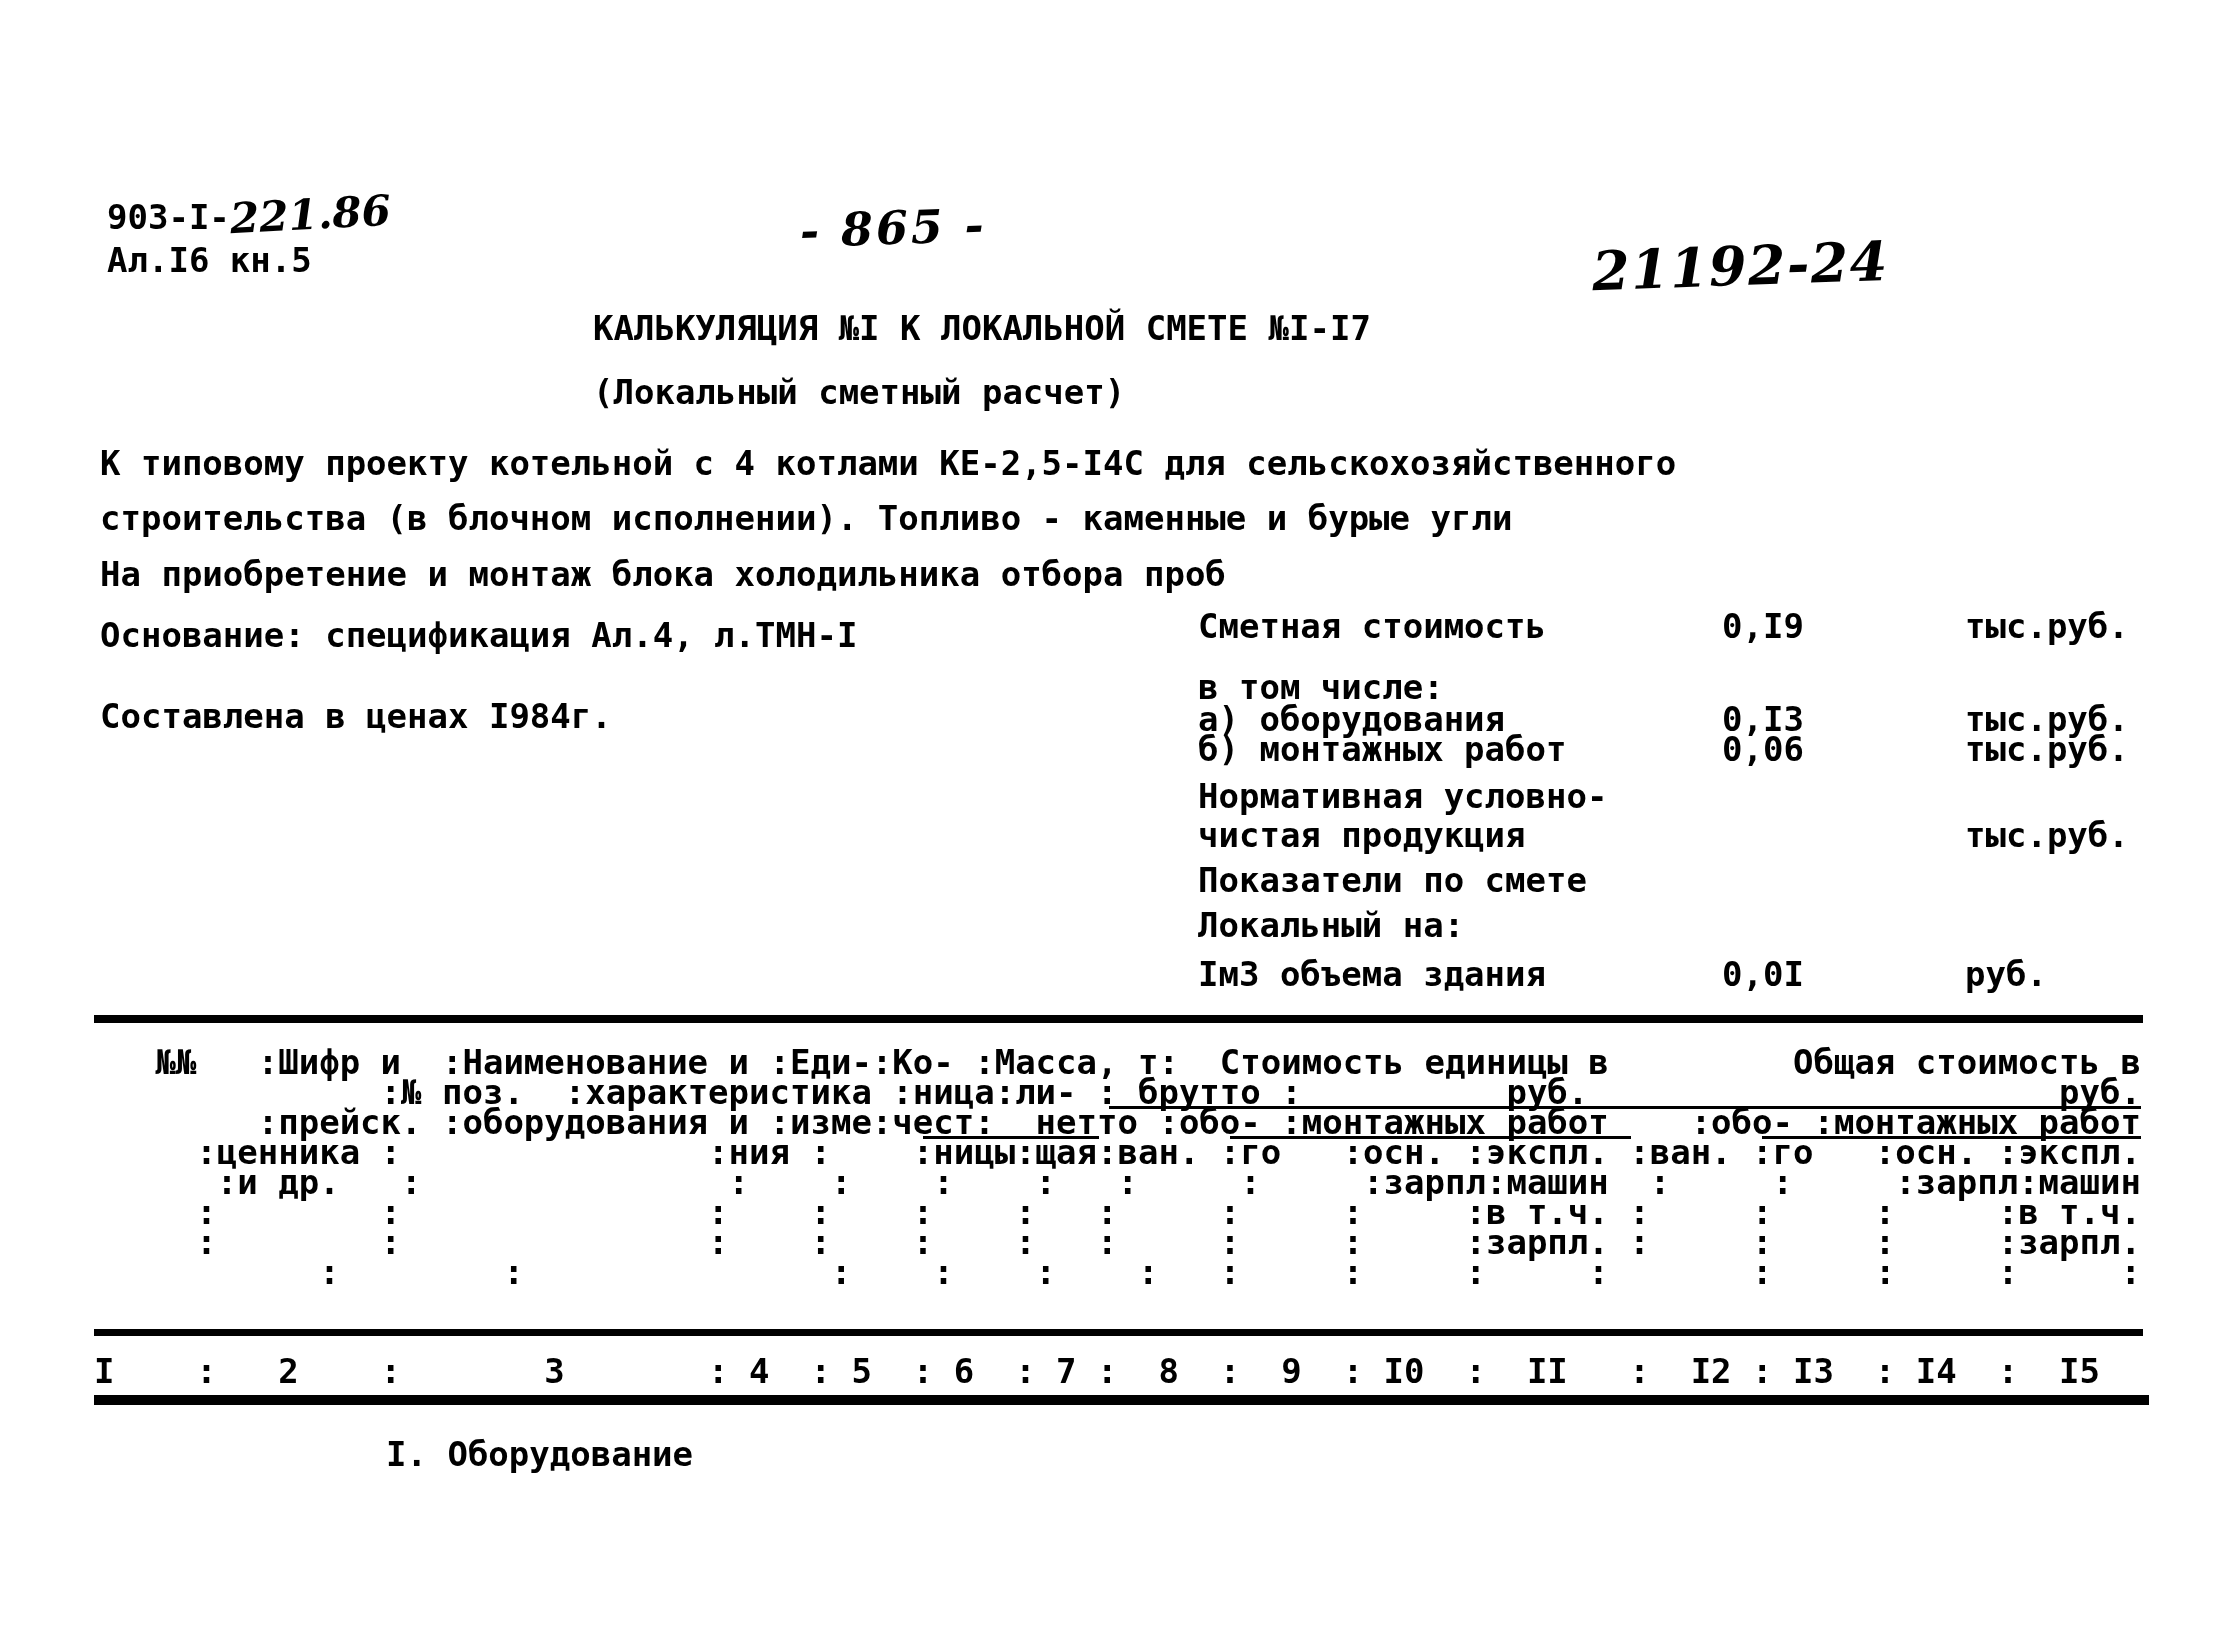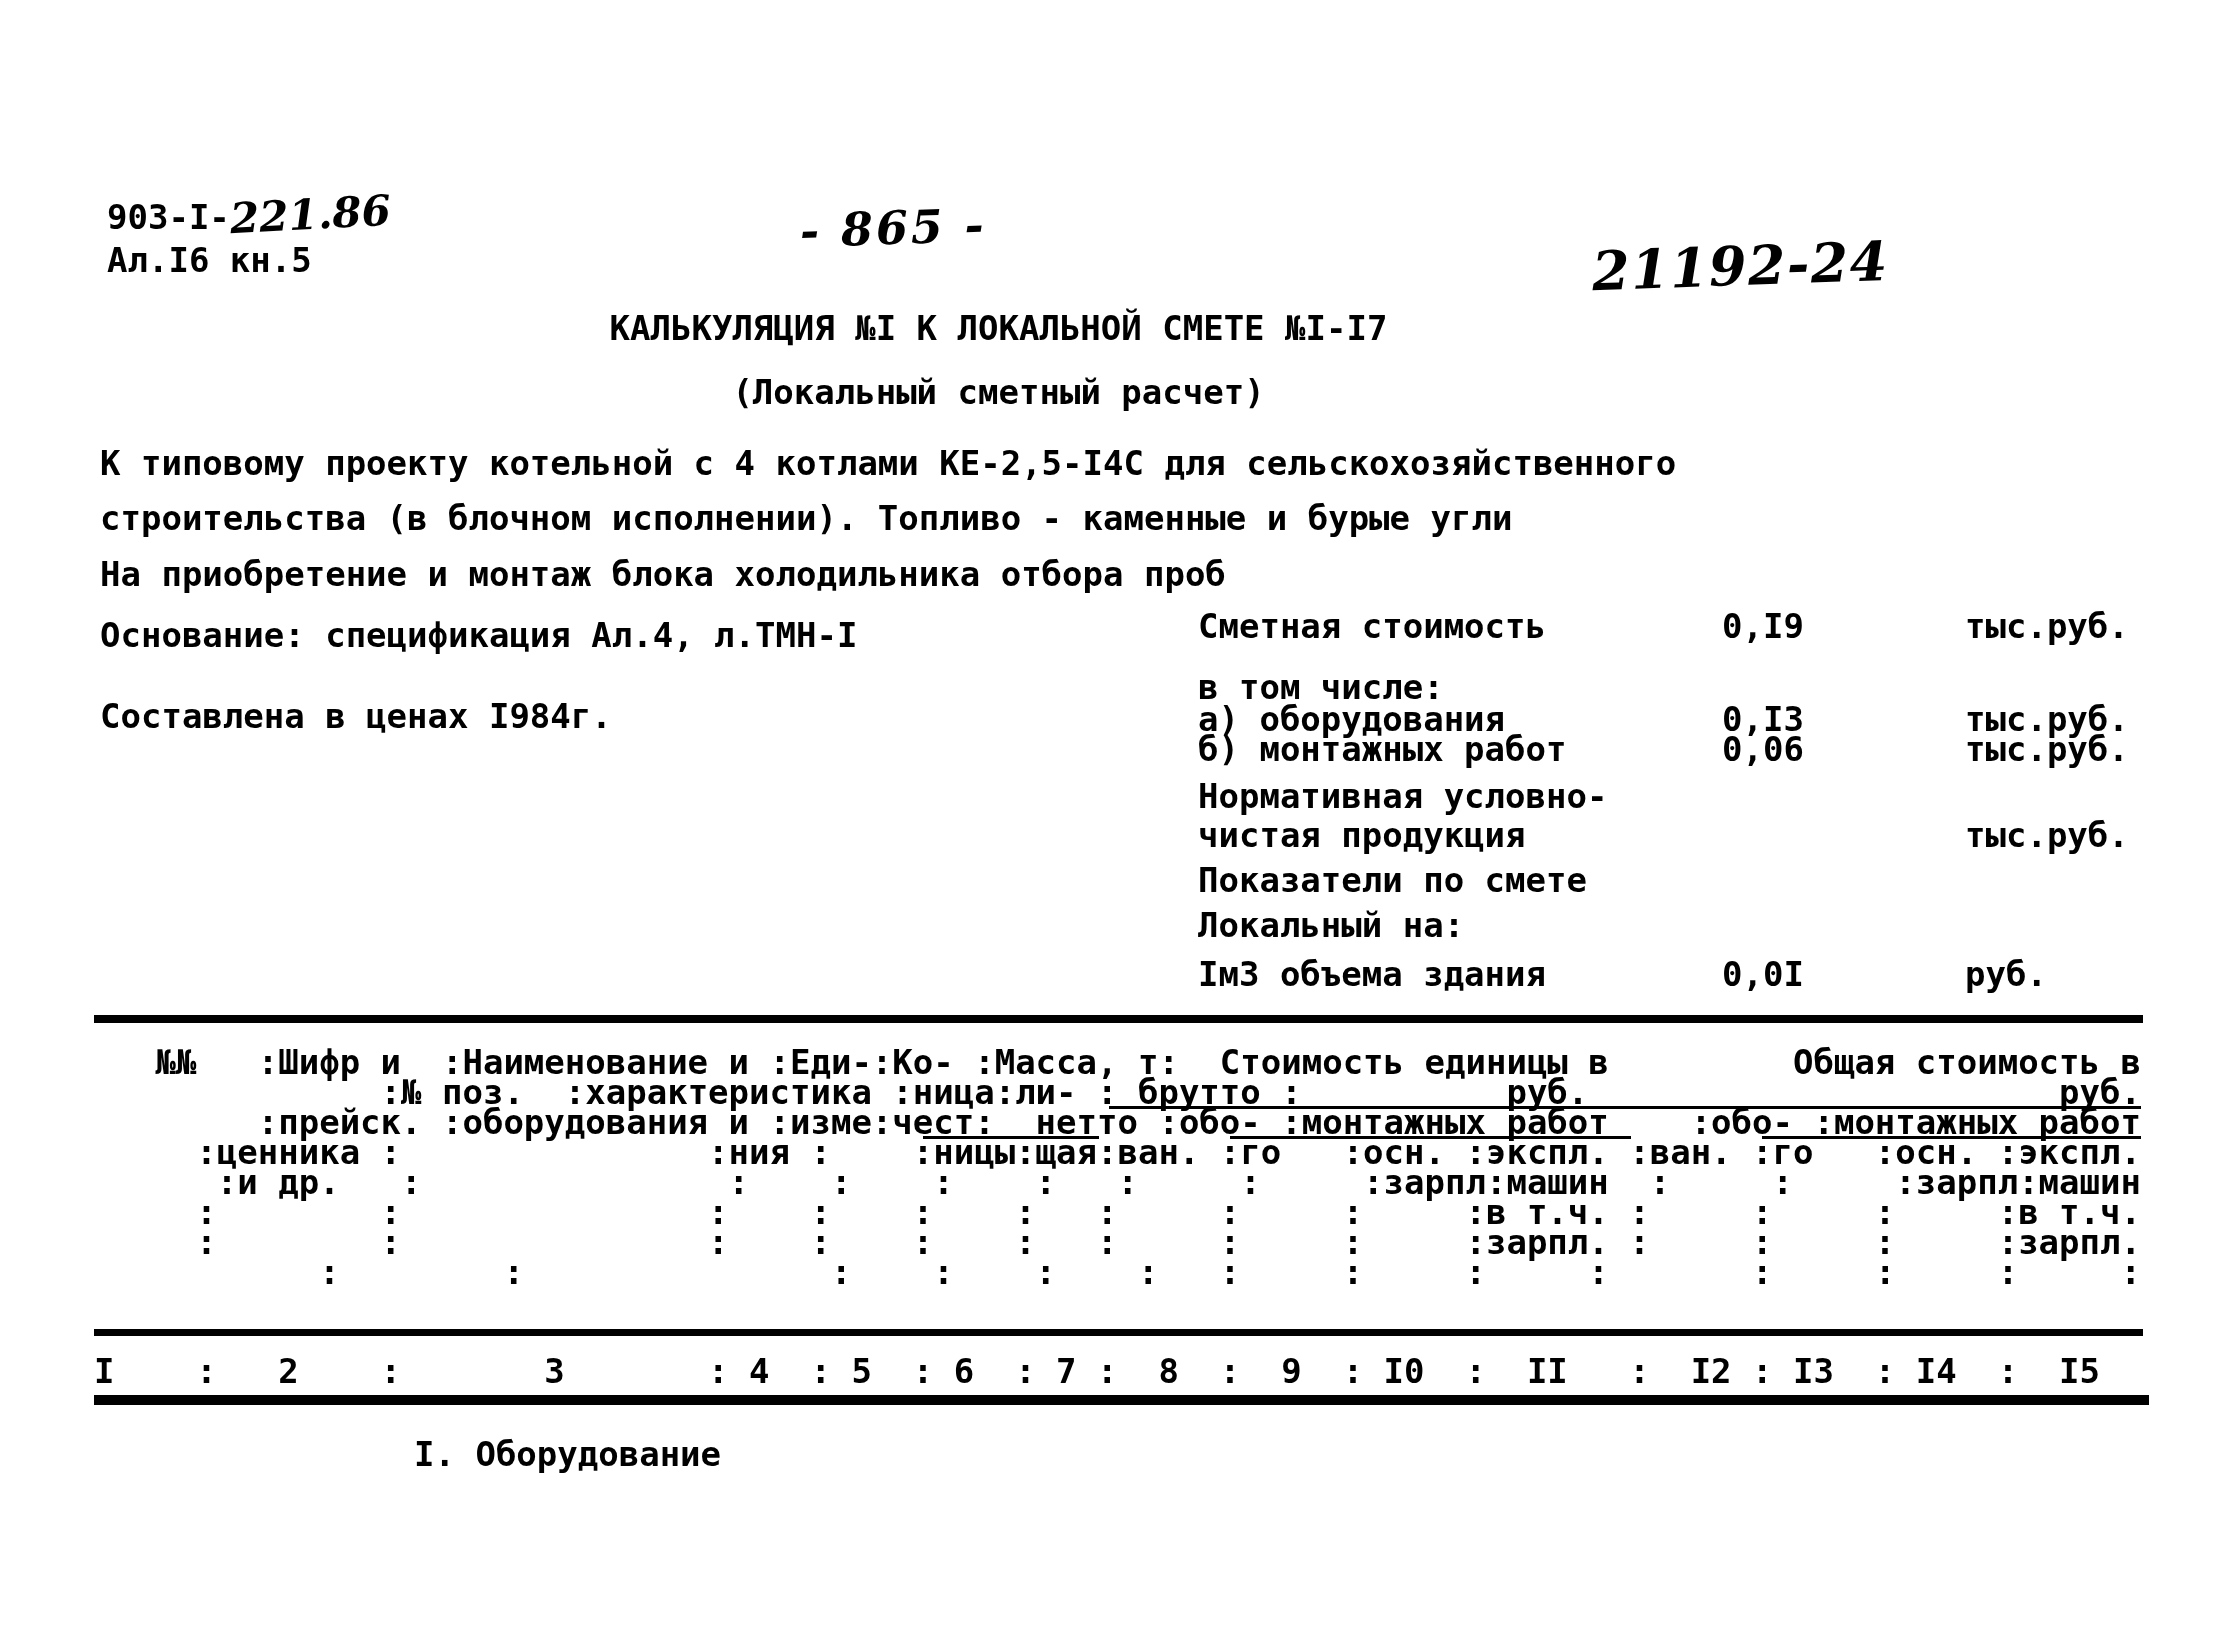--- a/index.html
+++ b/index.html
@@ -3,21 +3,21 @@
 <meta charset="utf-8">
 <style>
   html,body{margin:0;padding:0;}
   body{
     width:2227px;height:1646px;position:relative;overflow:hidden;
     background:#ffffff;color:#000;
     font-family:"DejaVu Sans Mono", monospace;font-weight:700;
   }
   .abs{position:absolute;}
   .typed{font-size:34px;line-height:1.2;white-space:pre;letter-spacing:0;}
-  .center{text-align:center;}
+  .center{}
   .hw{font-family:"DejaVu Serif", serif;font-style:italic;font-weight:700;white-space:pre;}
   .rule{background:#000;}
   .table-block{left:94px;}
   .table-line{
     position:relative;font-size:34px;line-height:30px;height:30px;
     white-space:pre;letter-spacing:0;
   }
   .table-line .u{
     position:absolute;height:3.6px;bottom:-2.2px;background:#000;
   }
@@ -68,14 +68,14 @@
   <div class="table-line">     :        :               :    :    :    :   :     :     :     :зарпл. :     :     :     :зарпл.</div>
   <div class="table-line">     :        :               :    :    :    :   :     :     :     :       :     :     :     :</div>
 </div>
 
 <div class="abs rule" style="left:94px;top:1329px;width:2049px;height:6.5px;"></div>
 
 <div class="abs table-block table-line" style="top:1356px;">I    :   2    :       3       : 4  : 5  : 6  : 7 :  8  :  9  : I0  :  II   :  I2 : I3  : I4  :  I5</div>
 
 <div class="abs rule" style="left:94px;top:1395px;width:2055px;height:10px;"></div>
 
-<div class="abs typed" style="left:386px;top:1434px;margin-left:28px;">I. Оборудование</div>
+<div class="abs typed" style="left:386px;top:1434px;">I. Оборудование</div>
 
 
 </body></html>

